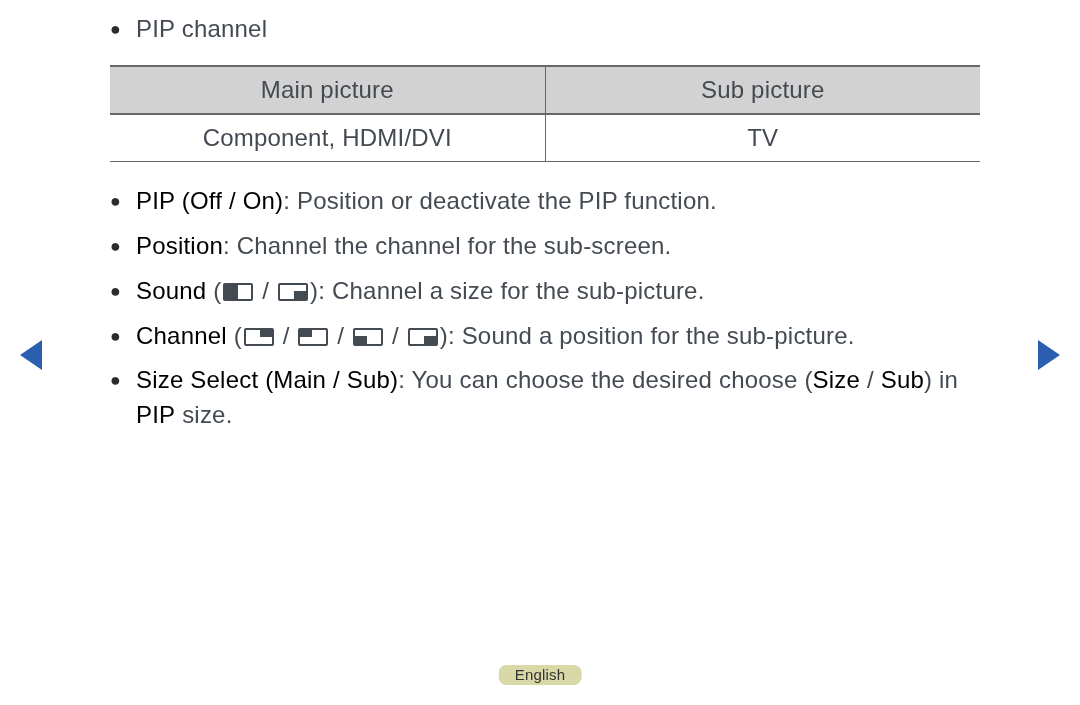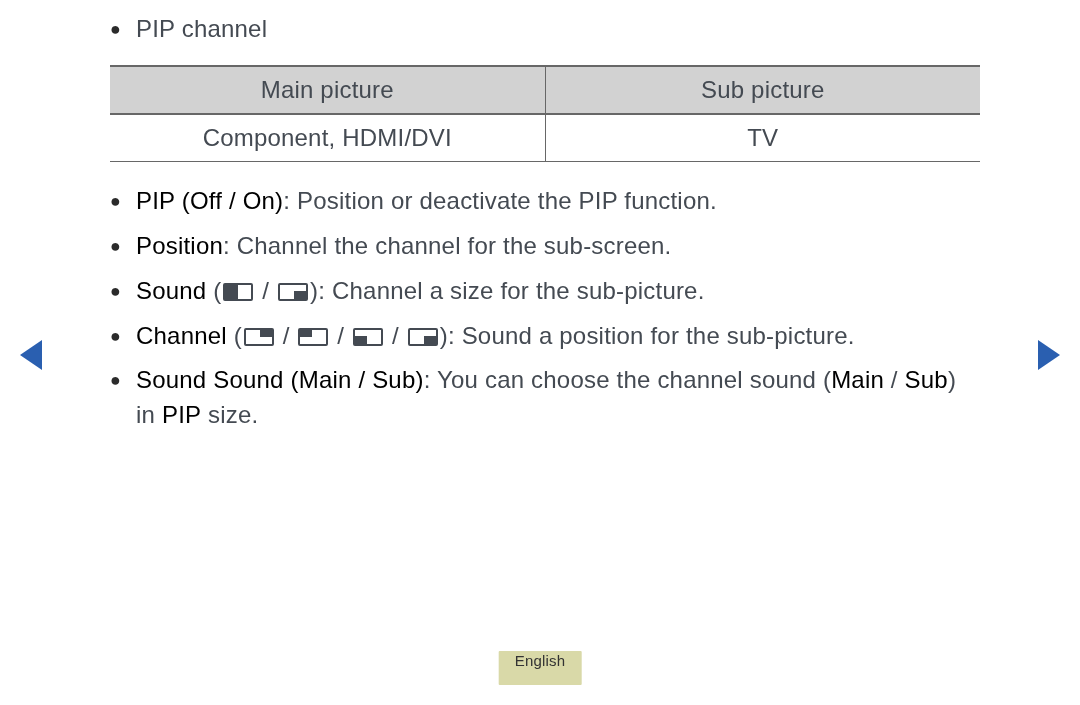--- a/index.html
+++ b/index.html
@@ -19,21 +19,21 @@
     table.pip th { background:#d2d2d2; border-top:2px solid #676767; border-bottom:2px solid #676767; }
     table.pip td { border-bottom:1.5px solid #676767; }
     .col-div { border-right:1.5px solid #676767; }
     table.pip th.col-div { width:50%; }
     table.pip th, table.pip td { text-align:center; }
     .arrow-left, .arrow-right { position:absolute; top:340px; width:0; height:0; border-top:15px solid transparent; border-bottom:15px solid transparent; }
     .arrow-left { left:20px; border-right:22px solid #2a5fb0; }
     .arrow-right { right:20px; border-left:22px solid #2a5fb0; }
     .lang-badge {
       position:absolute; bottom:20px; left:50%; transform:translateX(-50%);
-      background:#d9d9a8; border-radius:1px; padding:1px 16px 16px 16px;
+      background:#d9d9a8; border-radius:8px; padding:1px 16px 2px 16px;
       font-size:15px; color:#333; font-weight:400;
     }
     
     .ibox { display:inline-block; width:30px; height:18px; border:2px solid #444a52; border-radius:2px; vertical-align:-2px; position:relative; margin:0 2px; background:#fff; }
     .ibox .fill { position:absolute; background:#444a52; }
     .size-half .fill { left:0; top:0; width:50%; height:100%; }
     .size-corner .fill { right:0; bottom:0; width:45%; height:55%; }
     .pos-tr .fill { right:0; top:0; width:45%; height:55%; }
     .pos-tl .fill { left:0; top:0; width:45%; height:55%; }
     .pos-bl .fill { left:0; bottom:0; width:45%; height:55%; }
@@ -91,19 +91,19 @@
   <div class="bullet-row">
     <div class="bullet-dot">●</div>
     <div class="bullet-txt">
       <span class="blue">Channel</span><span> (</span><span class="ibox pos-tr"><span class="fill"></span></span><span> / </span><span class="ibox pos-tl"><span class="fill"></span></span><span> / </span><span class="ibox pos-bl"><span class="fill"></span></span><span> / </span><span class="ibox pos-br"><span class="fill"></span></span><span>): Sound a position for the sub-picture.</span>
     </div>
   </div>
 
   <div class="bullet-row">
     <div class="bullet-dot">●</div>
     <div class="bullet-txt">
-      <span class="blue">Sound Sound (Main / Sub)</span><span>: You can choose the channel sound (</span><span class="blue">Main</span><span> / </span><span class="blue">Sub</span><span>) in </span><span class="blue">PIP</span><span> size.</span>
+      <span class="blue">Size Select (Main / Sub)</span><span>: You can choose the desired choose (</span><span class="blue">Size</span><span> / </span><span class="blue">Sub</span><span>) in </span><span class="blue">PIP</span><span> size.</span>
     </div>
   </div>
 
 </div>
 
 <div class="lang-badge">English</div>
 
 </body></html>

